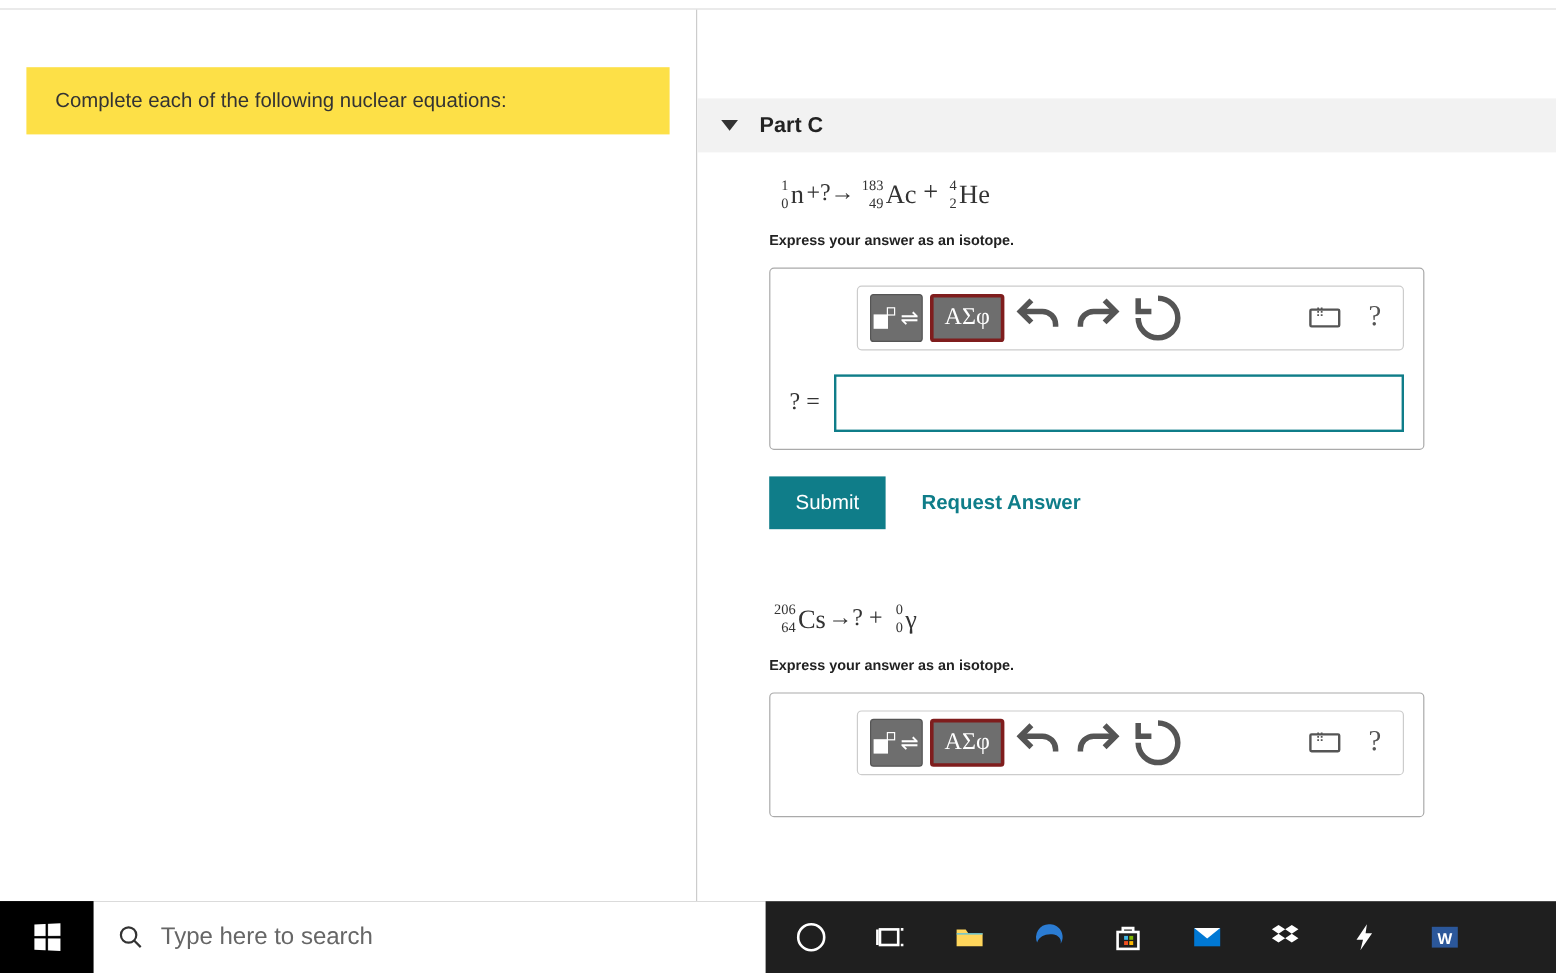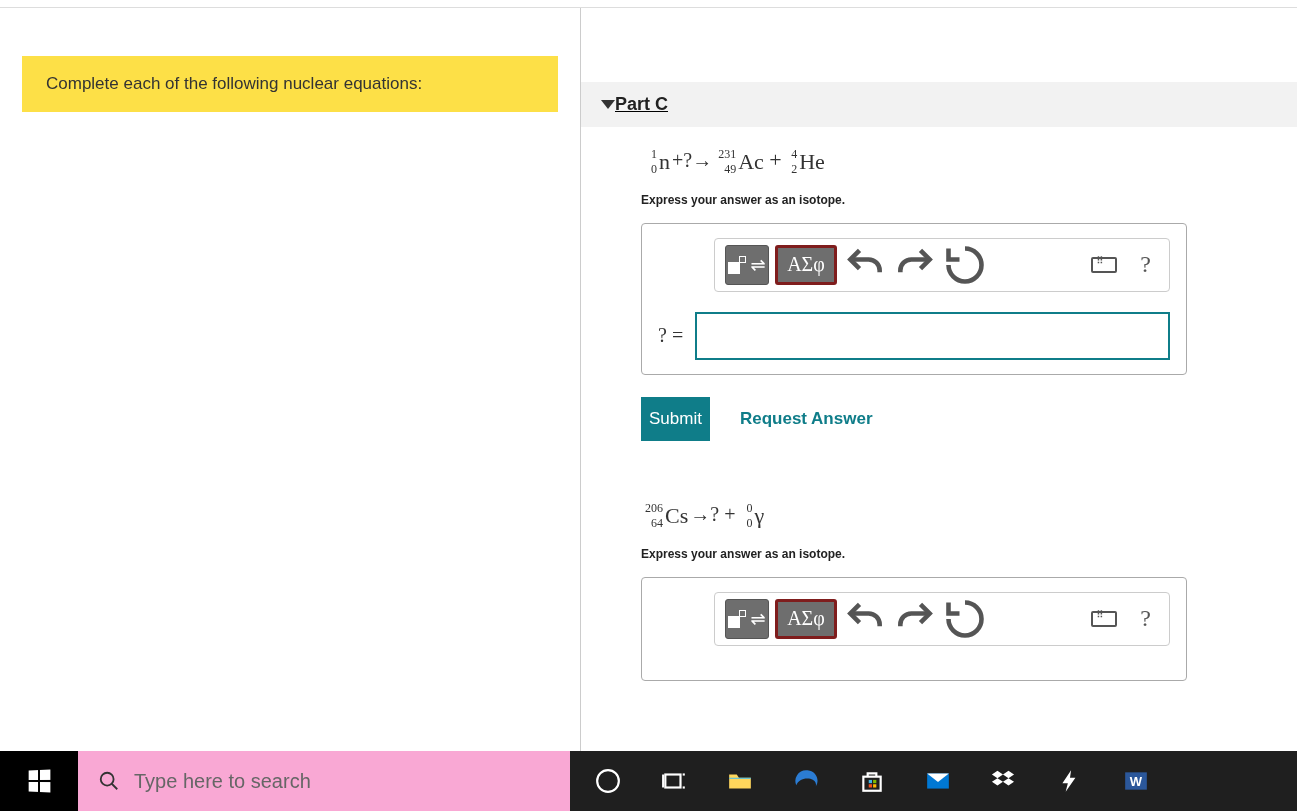--- a/index.html
+++ b/index.html
@@ -35,21 +35,21 @@
   flex: 1;
   padding-top: 74px;
   overflow: hidden;
 }
 .part-section { margin-bottom: 40px; }
 .part-header {
   background: #f2f2f2;
   padding: 12px 20px;
   display: flex;
   align-items: center;
-  text-decoration: underline;
+  gap: 18px;
 }
 .collapse-caret {
   width: 0; height: 0;
   border-left: 7px solid transparent;
   border-right: 7px solid transparent;
   border-top: 9px solid #333;
 }
 .part-title { font-weight: bold; font-size: 18px; color: #222; }
 .part-body { padding: 20px 0 0 60px; }
 .equation {
@@ -105,21 +105,21 @@
   background: #fff;
   padding: 0 10px;
   font-size: 18px;
   outline: none;
 }
 .action-row { display: flex; align-items: center; gap: 30px; }
 .submit-btn {
   background: #0f7d89;
   color: #fff;
   border: none;
-  padding: 12px 8px;
+  padding: 12px 22px;
   font-size: 17px;
   cursor: pointer;
 }
 .request-link { color: #0f7d89; font-weight: bold; font-size: 17px; cursor: pointer; }
 
 .taskbar {
   position: absolute;
   bottom: 0; left: 0; right: 0;
   height: 60px;
   background: #1f1f1f;
@@ -127,23 +127,23 @@
   align-items: center;
 }
 .start-btn {
   width: 78px; height: 60px;
   display: flex; align-items: center; justify-content: center;
   background: #000;
 }
 .win-logo { display: grid; grid-template-columns: 1fr 1fr; grid-template-rows: 1fr 1fr; gap: 2px; width: 22px; height: 22px; transform: perspective(40px) rotateY(-10deg); }
 .win-logo div { background: #fff; }
 .search-box {
-  background: #f9a8d4;
+  background: #ffffff;
   height: 60px;
-  width: 492px;
+  width: 560px;
   display: flex;
   align-items: center;
   padding: 0 20px;
   gap: 14px;
 }
 .search-icon-svg { width: 22px; height: 22px; stroke: #333; fill: none; stroke-width: 2; }
 .search-text { color: #666; font-size: 20px; }
 .tb-icons { flex: 1; display: flex; align-items: center; height: 60px; padding-left: 24px; gap: 38px; justify-content: flex-start; }
 .tbi { width: 28px; height: 28px; display: flex; align-items: center; justify-content: center; }
 .tbi svg { width: 26px; height: 26px; }
@@ -171,21 +171,21 @@
         <div class="collapse-caret"></div>
         <div class="part-title">Part C</div>
       </div>
       <div class="part-body">
         <div class="equation">
           <span class="nucl" style="margin-left:16px">
             <span class="mass">1</span>
             <span class="atomic">0</span>
             <span class="sym">n</span>
           </span><span class="arr">+?→</span><span class="nucl" style="margin-left:22px">
-            <span class="mass">231</span>
+            <span class="mass">183</span>
             <span class="atomic">49</span>
             <span class="sym">Ac</span>
           </span><span> + </span><span class="nucl" style="margin-left:10px">
             <span class="mass">4</span>
             <span class="atomic">2</span>
             <span class="sym">He</span>
           </span>
         </div>
         <div class="instr-text">Express your answer as an isotope.</div>
 

